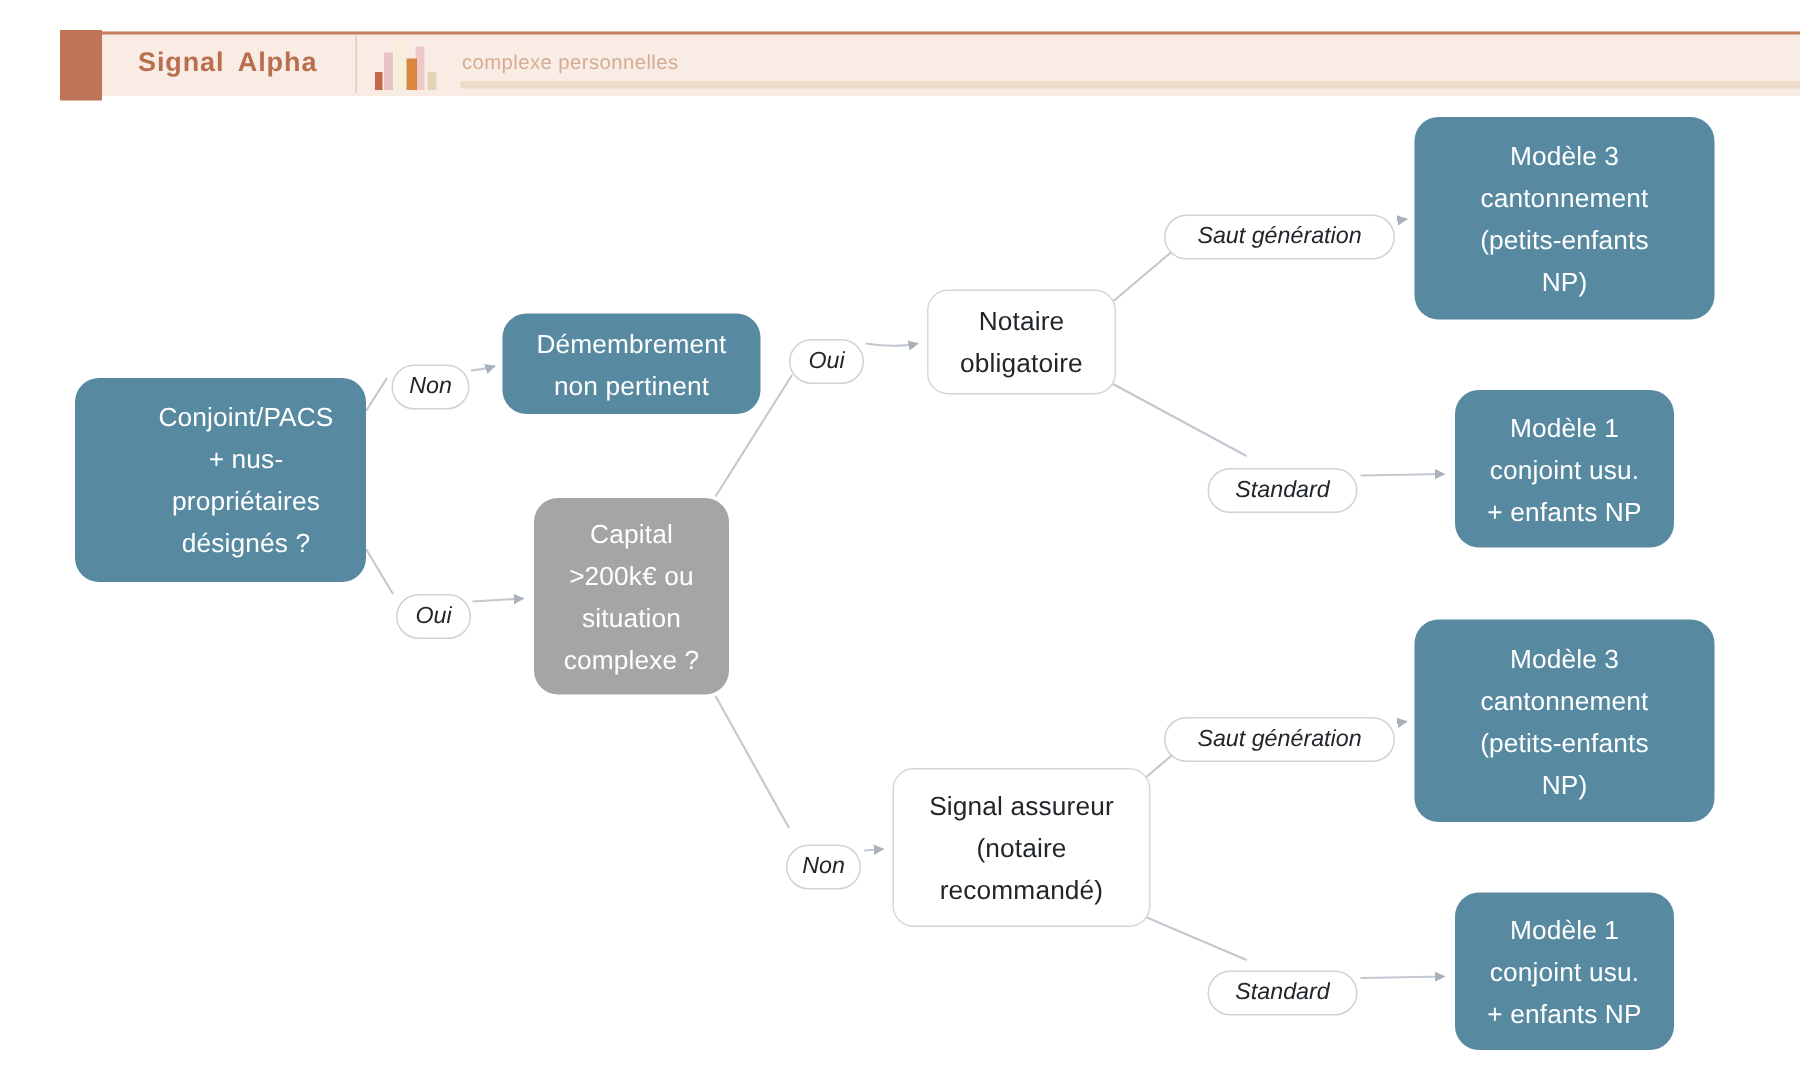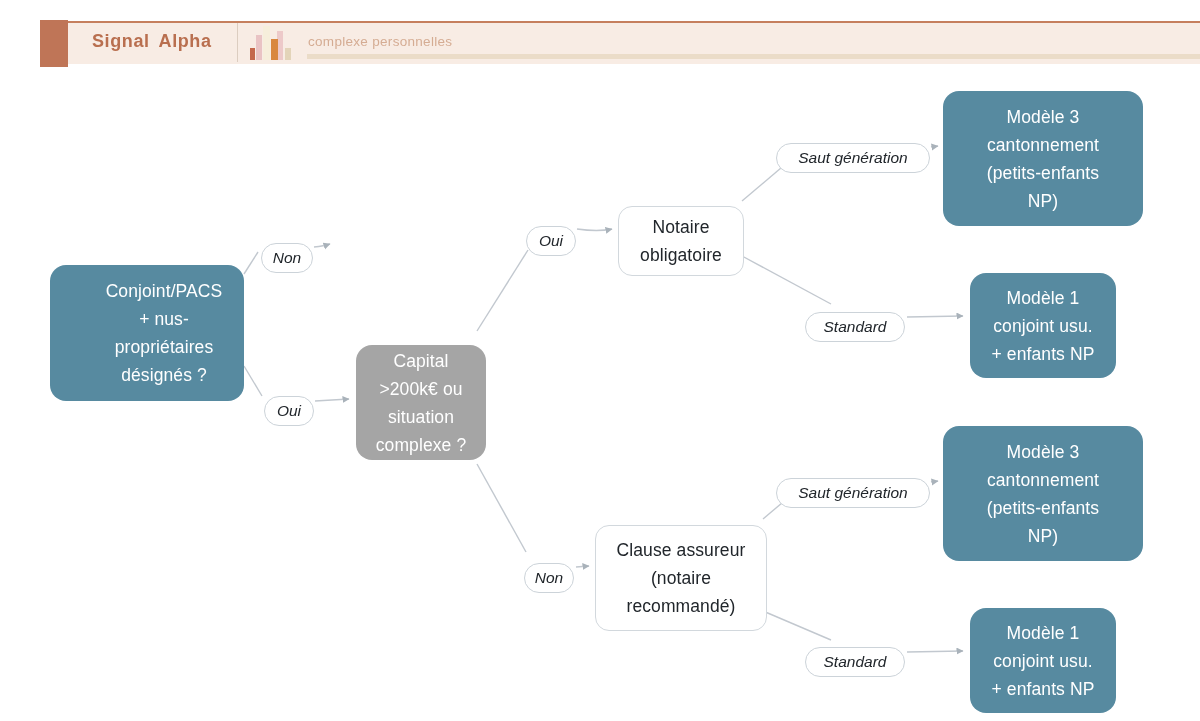--- a/index.html
+++ b/index.html
@@ -69,21 +69,20 @@
   .node {
     position: absolute;
     display: flex; align-items: center; justify-content: center;
     text-align: center;
     white-space: pre-line;
     font-size: 17.5px;
     line-height: 28px;
     color: #ffffff;
     border-radius: 16px;
     letter-spacing: 0.1px;
-    margin-top: 13px;
   }
   .node.teal { background: #578aa0; }
   .node.gray { background: #a5a5a5; }
   .node.white {
     background: #ffffff;
     border: 1px solid #d2d8dd;
     border-radius: 14px;
     color: #21262b;
   }
   .pill {
@@ -145,30 +144,32 @@
         <path d="M763,611 L831,640"></path>
         <path d="M907,652 L963,651" marker-end="url(#arrow)"></path>
       </g>
     </svg>
 
     <div class="node teal" style="left:50px; top:252px; width:194px; height:136px;padding-left:34px;">Conjoint/PACS
 + nus-
 propriétaires
 désignés ?</div>
 
-
-    <div class="node gray" style="left:356px; top:332px; width:130px; height:115px;">Capital
+    <div class="node teal" style="left:335px; top:209px; width:172px; height:67px;">Démembrement
+non pertinent</div>
+
+    <div class="node gray" style="left:356px; top:332px; width:130px; height:131px;">Capital
 &gt;200k€ ou
 situation
 complexe ?</div>
 
     <div class="node white" style="left:618px; top:193px; width:126px; height:70px;">Notaire
 obligatoire</div>
 
-    <div class="node white" style="left:595px; top:512px; width:172px; height:106px;">Clause assureur
+    <div class="node white" style="left:595px; top:512px; width:172px; height:106px;">Signal assureur
 (notaire
 recommandé)</div>
 
     <div class="node teal" style="left:943px; top:78px; width:200px; height:135px;">Modèle 3
 cantonnement
 (petits-enfants
 NP)</div>
 
     <div class="node teal" style="left:970px; top:260px; width:146px; height:105px;">Modèle 1
 conjoint usu.

